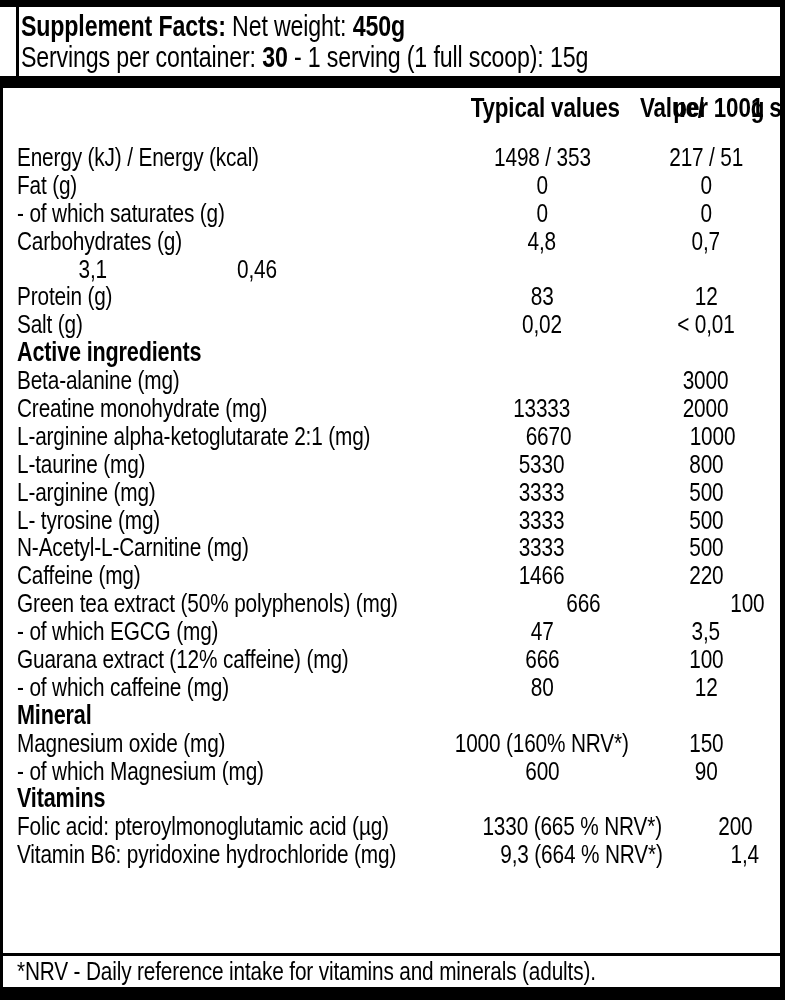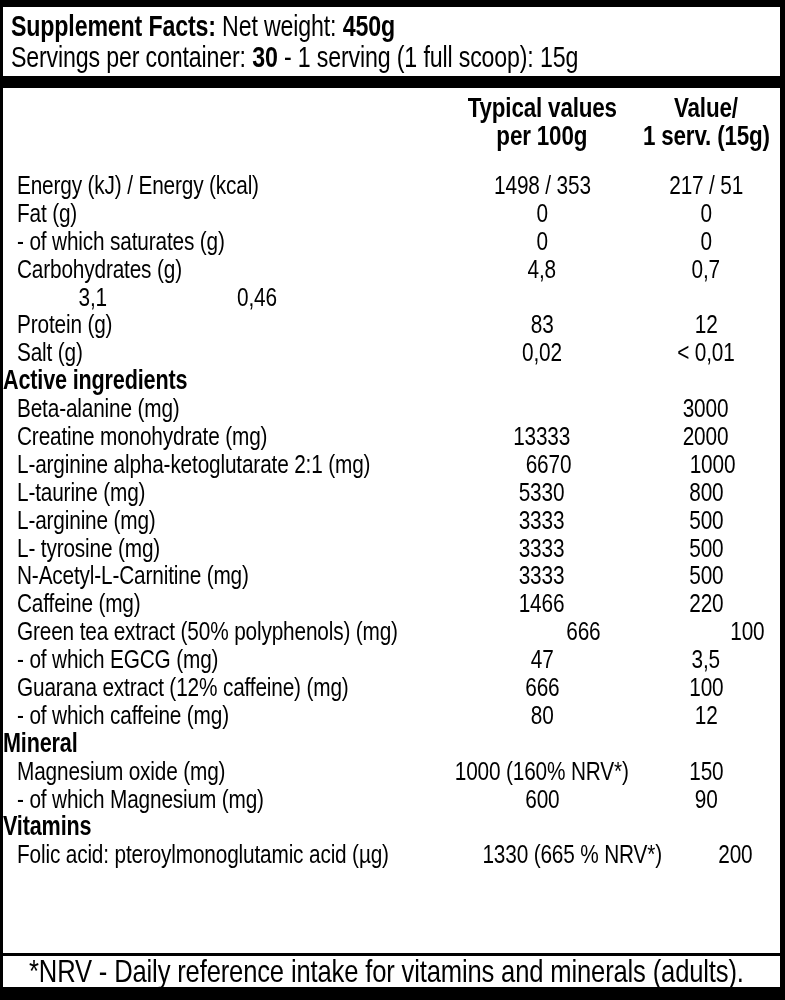--- a/index.html
+++ b/index.html
@@ -12,60 +12,61 @@
   .label-panel { width:785px; height:1000px; display:flex; flex-direction:column; box-sizing:border-box; }
 
   .bar { background:#000; flex:none; }
   .top-bar { height:7px; }
   .separator-bar { height:12px; }
   .bottom-bar { height:13px; }
 
   .header-box {
     box-sizing:border-box; height:69px; flex:none;
     border-left:3px solid #000; border-right:5px solid #000;
-    padding:4px 0 0 8px;
+    padding:4px 0 0 2px;
     overflow:hidden;
+    margin-left:16px;
   }
   .header-line { font-size:29px; line-height:31px; white-space:nowrap; }
   .b { font-weight:bold; }
 
   .main-box {
     box-sizing:border-box; height:899px; flex:none;
     border-left:3px solid #000; border-right:5px solid #000;
     padding-top:6px;
     display:flex; flex-direction:column;
     overflow:hidden;
   }
 
   
   .cx { display:inline-block; transform:scaleX(0.8); letter-spacing:-0.2px; white-space:nowrap; }
   .cx-left { transform-origin:0 50%; }
   .cx-center { transform-origin:50% 50%; }
 
   .colheads { display:flex; font-weight:bold; font-size:28px; line-height:28px; flex:none; }
   .label-spacer { flex:1; }
-  .colhead-block { display:flex; flex-direction:column; align-items:center; }
+  .colhead-block { display:flex; flex-direction:row; align-items:center;gap:23px; }
   .col1 { width:180px; flex:none; }
   .col2 { width:148px; flex:none; }
   .head-gap { height:22px; flex:none; }
 
   .rows { flex:none; }
   .nrow { display:flex; font-size:26px; line-height:27.9px; height:27.9px; white-space:nowrap; }
   .nrow .lbl { flex:1; padding-left:14px; overflow:visible; }
   .nrow .val { display:flex; justify-content:center; align-items:baseline; overflow:visible; }
   .section-row {
     font-weight:bold; font-size:27px; line-height:27.9px; height:27.9px;
-    white-space:nowrap;
+    padding-left:14px; white-space:nowrap;
   }
 
   .footer-row {
     margin-top:auto; flex:none;
     border-top:3px solid #000;
-    font-size:32px; line-height:28px;
-    padding:1px 0 2px 26px;
+    font-size:26px; line-height:28px;
+    padding:1px 0 2px 14px;
     white-space:nowrap;
   }
 </style>
 </head>
 <body>
 
 <div class="label-panel">
 
   <div class="bar top-bar"></div>
 
@@ -297,20 +298,29 @@
   </div>
         <div class="nrow">
     <div class="lbl"><span class="cx cx-left">Folic acid: pteroylmonoglutamic acid (µg)</span></div>
     <div class="val col1">
             <span class="cx cx-center">1330 (665 % NRV*)</span>
           </div>
     <div class="val col2">
             <span class="cx cx-center">200</span>
           </div>
   </div>
+        <div class="nrow">
+    <div class="lbl"><span class="cx cx-left">Vitamin B6: pyridoxine hydrochloride (mg)</span></div>
+    <div class="val col1">
+            <span class="cx cx-center">9,3 (664 % NRV*)</span>
+          </div>
+    <div class="val col2">
+            <span class="cx cx-center">1,4</span>
+          </div>
+  </div>
       </div>
 
     <div class="footer-row">
       <span class="cx cx-left">*NRV - Daily reference intake for vitamins and minerals (adults).</span>
     </div>
 
   </div>
 
   <div class="bar bottom-bar"></div>
 

